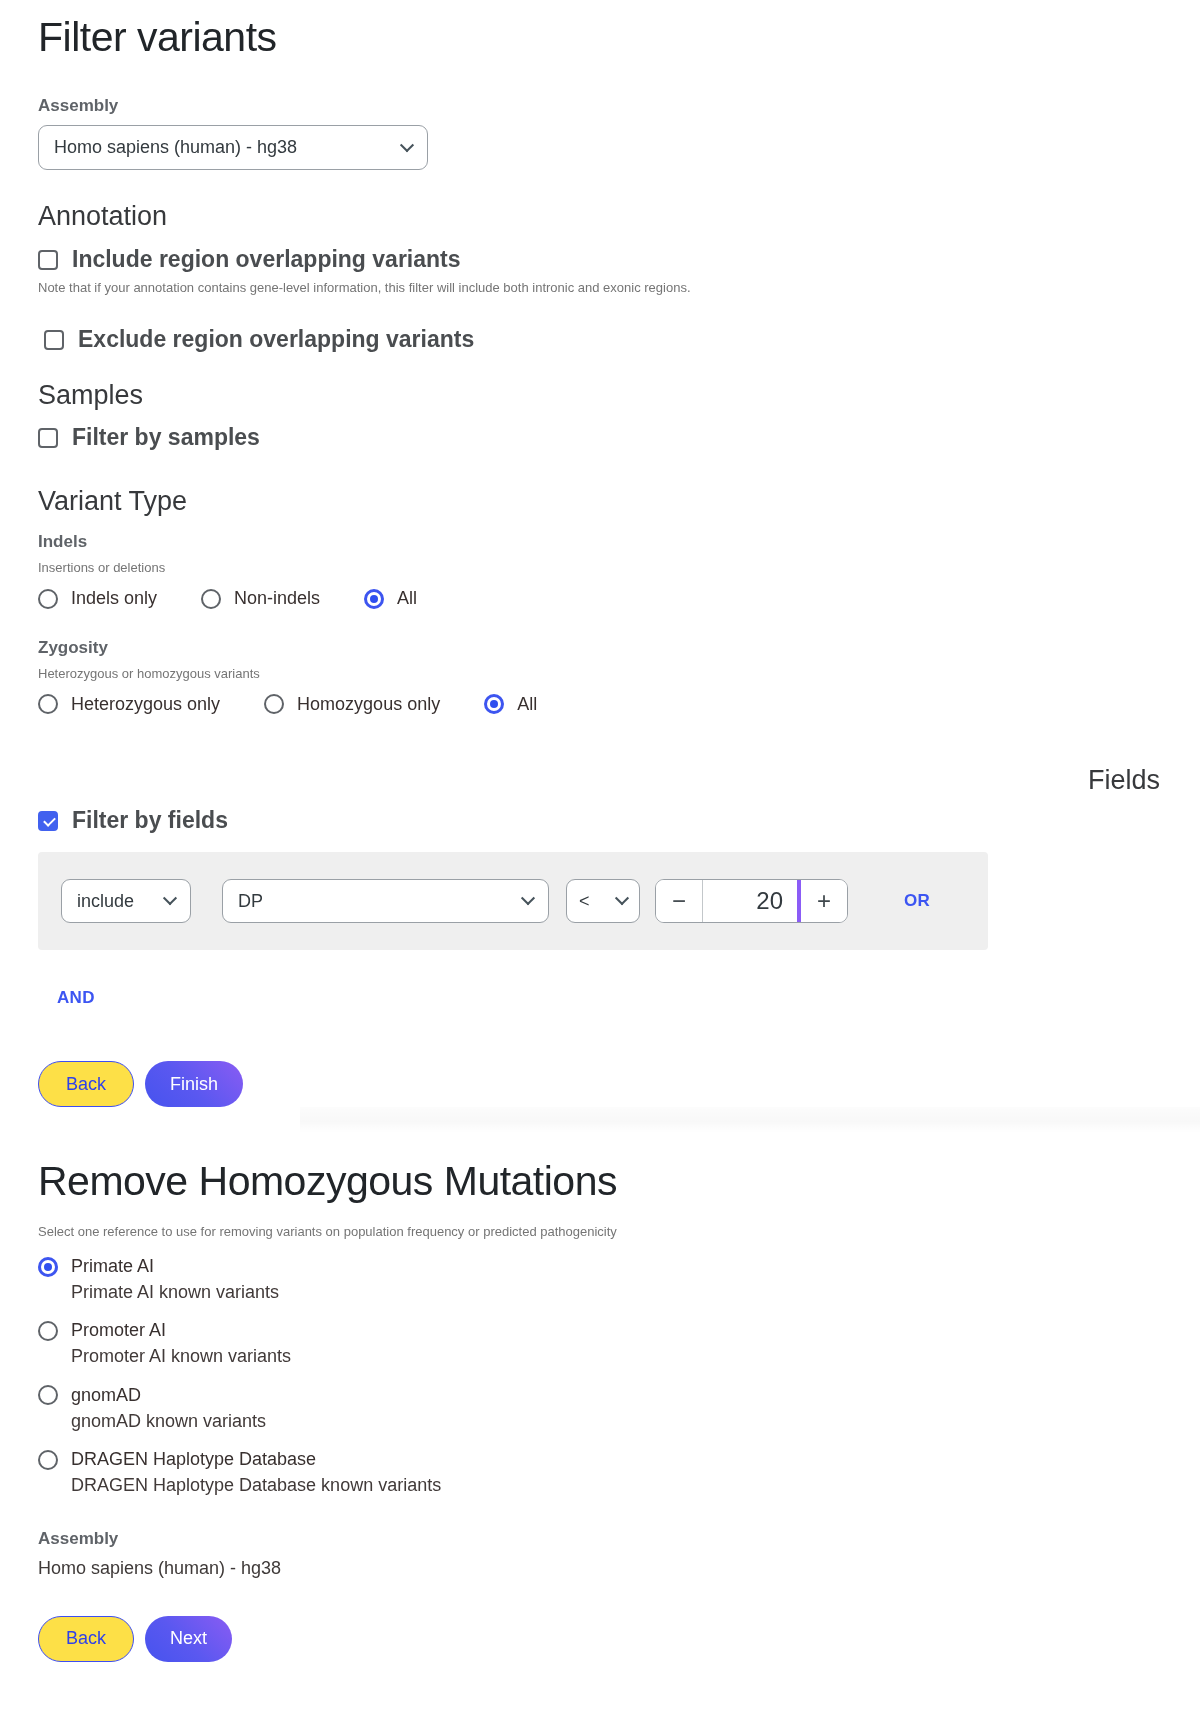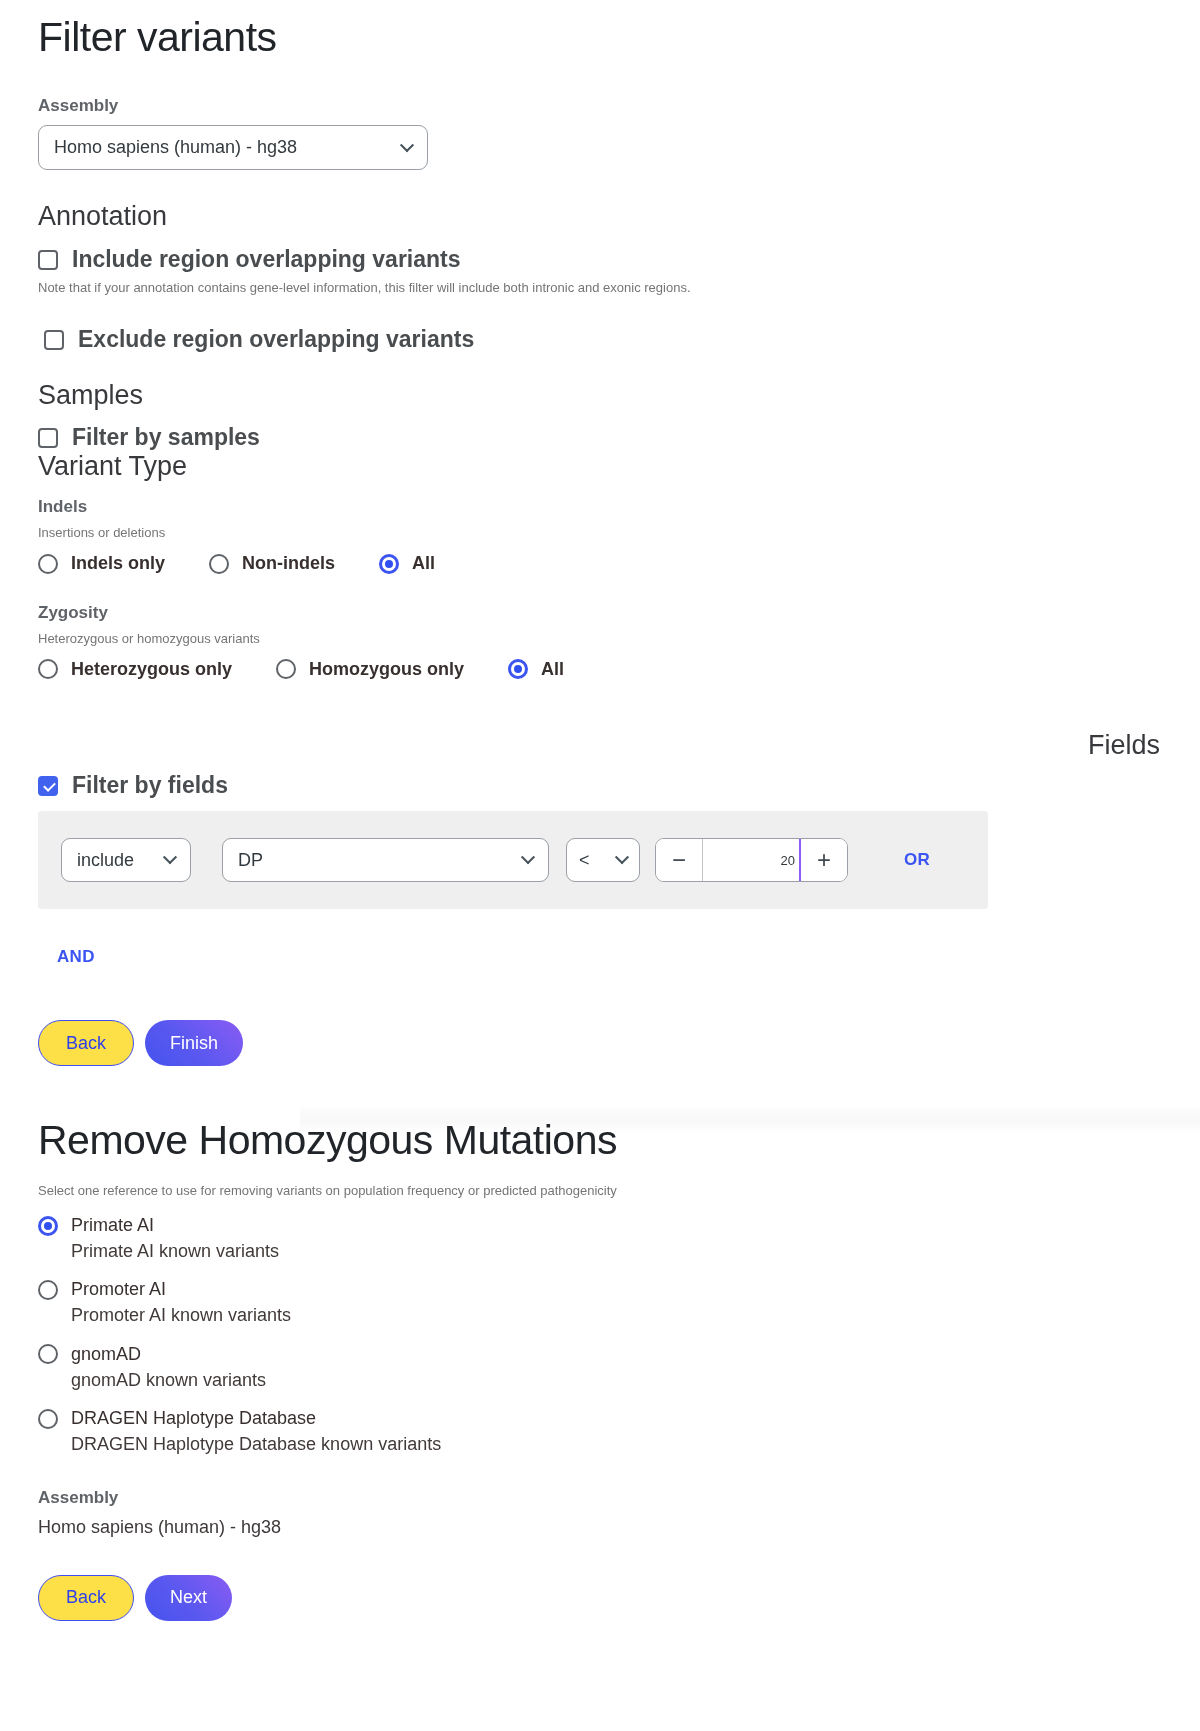--- a/index.html
+++ b/index.html
@@ -46,57 +46,57 @@
   }
   .checkbox.checked::after {
     content: ""; position: absolute; left: 4px; top: 4px;
     width: 9px; height: 5px; border-left: 2px solid #fff; border-bottom: 2px solid #fff;
     transform: rotate(-45deg);
   }
   .check-label { font-size: 23px; font-weight: 700; color: #4a4d50; }
 
   
   .radio-row { display: flex; align-items: center; gap: 44px; }
-  .radio-opt { display: flex; align-items: center; gap: 13px; cursor: pointer; font-weight: bold; }
+  .radio-opt { display: flex; align-items: center; gap: 13px; cursor: pointer; }
   .radio {
     width: 20px; height: 20px; border: 2px solid #5f6368; border-radius: 50%;
     background: #fff; flex: 0 0 auto; position: relative;
   }
   .radio.selected { border: 3px solid #3d55f0; }
   .radio.selected::after {
     content: ""; position: absolute; left: 50%; top: 50%;
     width: 8px; height: 8px; border-radius: 50%; background: #2f4fef;
     transform: translate(-50%,-50%);
   }
   .radio-label { font-size: 18px; color: #38302f; }
 
   
   .rule-band {
-    margin-top: 12px; width: 950px; height: 98px; background: #efefef;
+    margin-top: 18px; width: 950px; height: 98px; background: #efefef;
     border-radius: 4px; display: flex; align-items: center; padding: 0 23px;
   }
   .rule-band .select { height: 44px; }
   .sel-include { width: 130px; }
   .sel-field { width: 327px; margin-left: 31px; }
   .sel-op { width: 74px; margin-left: 17px; padding: 0 12px; }
   .sel-op .chevron { margin-left: 8px; }
   .stepper {
     display: inline-flex; align-items: stretch; height: 44px; margin-left: 15px;
     background: #fff; border: 1px solid #9aa0a6; border-radius: 9px; overflow: hidden;
     width: 193px;
   }
   .step-btn {
     width: 46px; display: flex; align-items: center; justify-content: center;
     font-size: 24px; color: #3f474c; background: #fff; border: none; cursor: pointer;
     font-family: "Liberation Sans", sans-serif;
   }
   .step-value {
     flex: 1; display: flex; align-items: center; justify-content: flex-end;
-    padding-right: 4px; font-size: 13px; color: #333a3f;
-    border-left: 1px solid #c3c7ca; border-right: 2px solid #8b5cf6;
+    padding-right: 14px; font-size: 24px; color: #333a3f;
+    border-left: 1px solid #c3c7ca; border-right: 4px solid #8b5cf6;
   }
   .link-blue {
     color: #3c55f2; font-size: 17px; font-weight: 700; cursor: pointer;
     letter-spacing: 0.3px;
   }
   .or-link { margin-left: 56px; }
   .and-link { display: inline-block; margin-top: 38px; margin-left: 19px; }
 
   
   .btn-row { display: flex; align-items: center; gap: 11px; }
@@ -125,21 +125,21 @@
   }
 
   
   .mt-assembly-label { margin-top: 35px; }
   .mt-annotation { margin-top: 31px; }
   .mt-check1 { margin-top: 14px; }
   .mt-desc { margin-top: 7px; }
   .mt-check2 { margin-top: 29px; margin-left: 6px; }
   .mt-samples { margin-top: 27px; }
   .mt-samples-check { margin-top: 13px; }
-  .mt-varianttype { }
+  .mt-varianttype { margin-top: 35px; }
   .mt-sub { margin-top: 15px; }
   .mt-subdesc { margin-top: 8px; }
   .mt-radios { margin-top: 11px; }
   .mt-zyg { margin-top: 29px; }
   .mt-fields { margin-top: 50px; text-align: right; }
   .mt-fields-check { margin-top: 11px; }
   .mt-btns1 { margin-top: 53px; }
   .mt-rbm-title { margin-top: 51px; }
   .mt-rbm-sub { margin-top: 19px; }
   .mt-rbm-opts { margin-top: 15px; }

